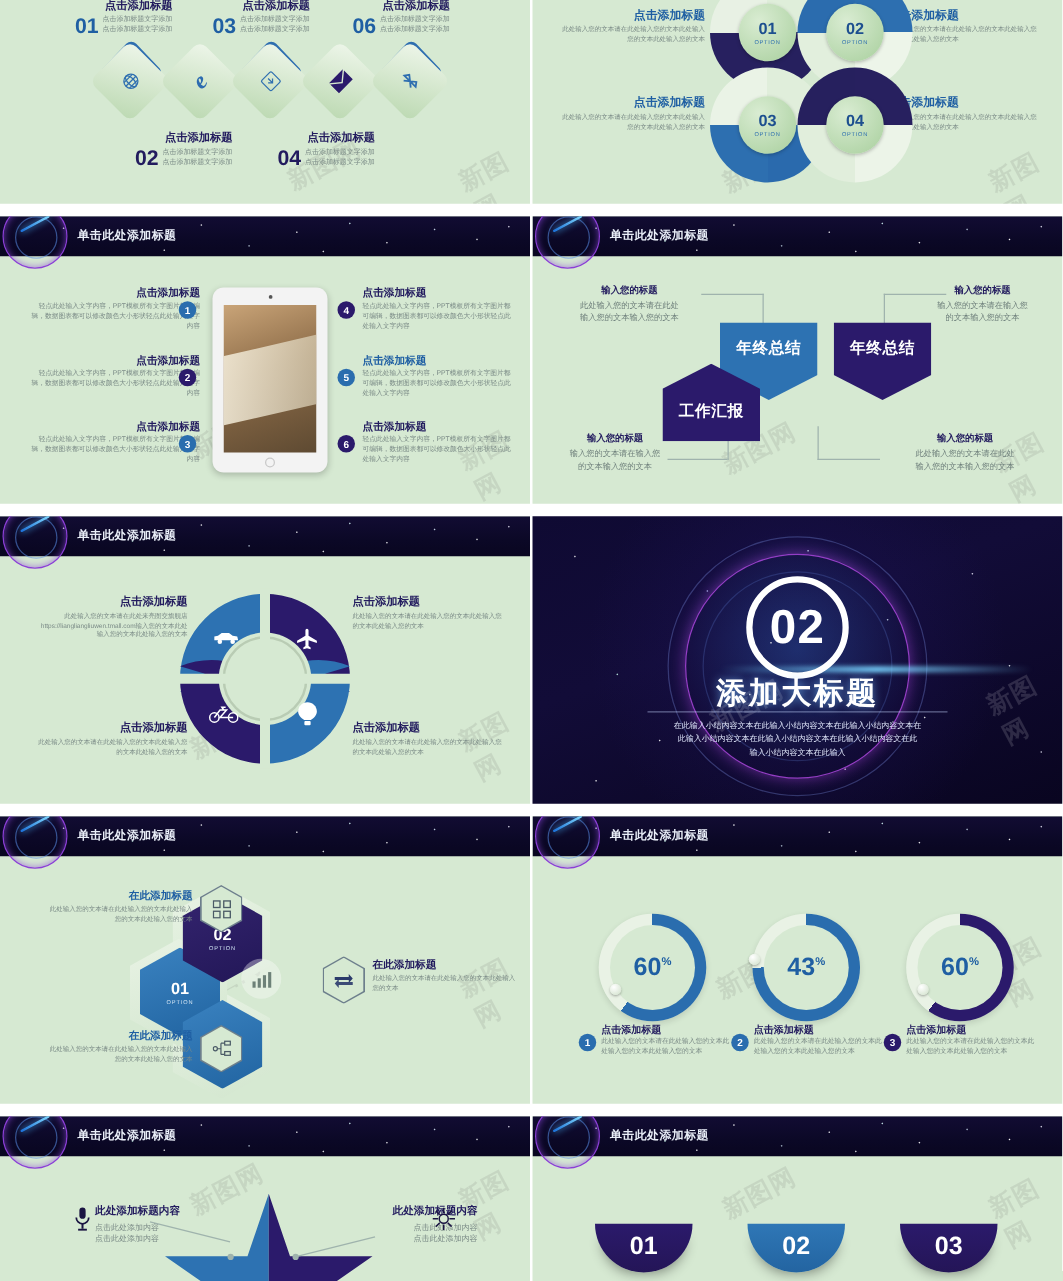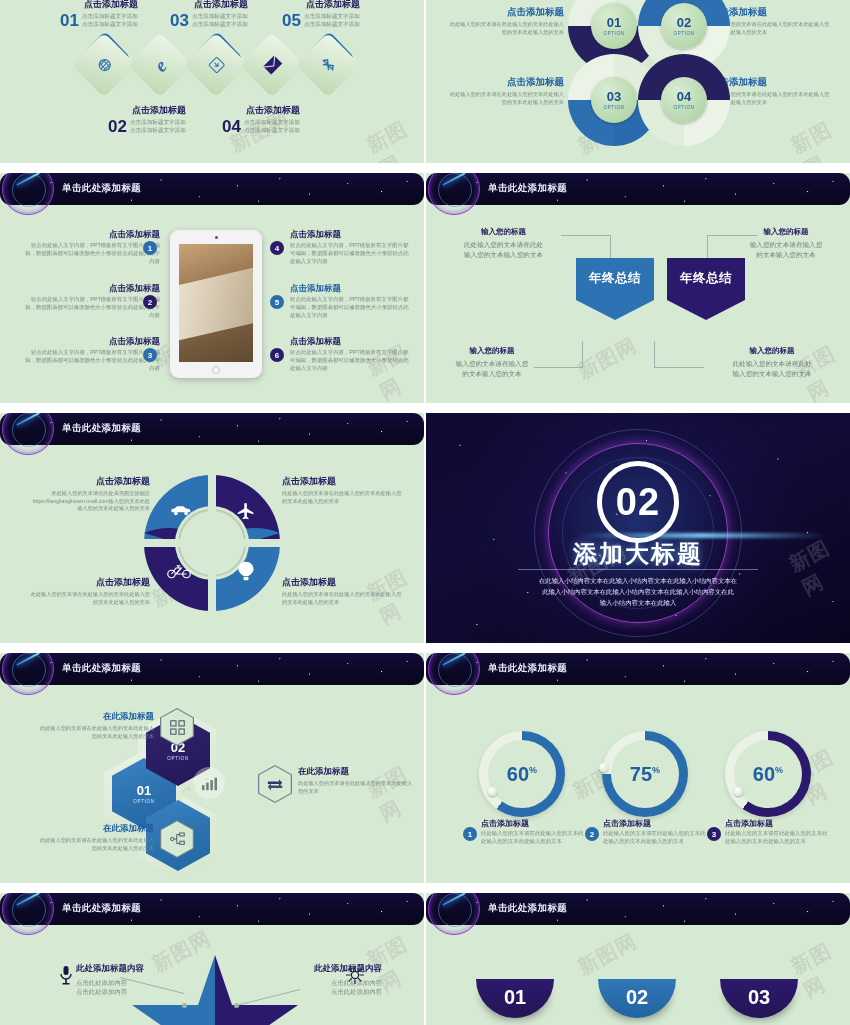--- a/index.html
+++ b/index.html
@@ -21,21 +21,20 @@
       radial-gradient(1px 1px at 47% 74%, #bcd, transparent),
       radial-gradient(1px 1px at 56% 40%, #fff, transparent),
       radial-gradient(1px 1px at 66% 18%, #dff, transparent),
       radial-gradient(1px 1px at 73% 66%, #fff, transparent),
       radial-gradient(1px 1px at 82% 33%, #cde, transparent),
       radial-gradient(1px 1px at 90% 58%, #fff, transparent),
       radial-gradient(1px 1px at 96% 26%, #eef, transparent),
       radial-gradient(1px 1px at 31% 85%, #fff, transparent),
       radial-gradient(1px 1px at 61% 88%, #fff, transparent),
       linear-gradient(180deg,#120c33 0%,#0b0826 60%,#090620 100%);
-    border-radius: 11px;
   }
   .band .logo {
     position:absolute; left:2px; top:-10px; width:52px; height:52px;
     border-radius:50%; border:1.6px solid #8b3fd6;
     box-shadow:0 0 6px rgba(140,70,220,.7) inset;
   }
   .band .logo:after{
     content:""; position:absolute; left:12px; top:14px; width:26px; height:2px;
     background:linear-gradient(90deg,#1b6fd6,#7fd9ff);
     transform:rotate(-28deg); border-radius:2px;
@@ -160,21 +159,21 @@
         <div>
           <div class="body-s" style="font-size:5.6px;">点击添加标题文字添加</div>
           <div class="body-s" style="font-size:5.6px;">点击添加标题文字添加</div>
         </div>
       </div>
     </div>
 
     <div style="position:absolute;left:282px;top:-2px;">
       <div class="h-navy" style="font-size:9px;margin-left:24px;">点击添加标题</div>
       <div style="display:flex;align-items:flex-start;gap:3px;margin-top:1px;">
-        <div class="num-big h-blue">05</div>
+        <div class="num-big h-blue">06</div>
         <div>
           <div class="body-s" style="font-size:5.6px;">点击添加标题文字添加</div>
           <div class="body-s" style="font-size:5.6px;">点击添加标题文字添加</div>
         </div>
       </div>
     </div>
 
     <div style="position:absolute;left:108px;top:104px;">
       <div class="h-navy" style="font-size:9px;margin-left:24px;">点击添加标题</div>
       <div style="display:flex;align-items:flex-start;gap:3px;margin-top:1px;">
@@ -400,20 +399,26 @@
       <svg width="78" height="62" viewBox="0 0 78 62">
           <path d="M0 0h78v42L39 62 0 42z" fill="#2d72b2"></path>
         </svg>
       <div style="position:absolute;left:0;top:12px;width:78px;text-align:center;color:#fff;font-size:12.5px;font-weight:bold;letter-spacing:.5px;">年终总结</div>
     </div>
     <div style="position:absolute;left:241px;top:85px;">
       <svg width="78" height="62" viewBox="0 0 78 62">
           <path d="M0 0h78v42L39 62 0 42z" fill="#2b1a6b"></path>
         </svg>
       <div style="position:absolute;left:0;top:12px;width:78px;text-align:center;color:#fff;font-size:12.5px;font-weight:bold;letter-spacing:.5px;">年终总结</div>
+    </div>
+    <div style="position:absolute;left:104px;top:118px;">
+      <svg width="78" height="62" viewBox="0 0 78 62">
+          <path d="M39 0 78 20v42H0V20z" fill="#2b1a6b"></path>
+        </svg>
+      <div style="position:absolute;left:0;top:30px;width:78px;text-align:center;color:#fff;font-size:12.5px;font-weight:bold;letter-spacing:.5px;">工作汇报</div>
     </div>
 
     <div style="position:absolute;left:20px;top:54px;width:115px;text-align:center;">
       <div class="h-navy" style="font-size:7.5px;">输入您的标题</div>
       <div class="body-s" style="font-size:6.6px;margin-top:3px;color:#6e7f7b;">此处输入您的文本请在此处</div>
       <div class="body-s" style="font-size:6.6px;color:#6e7f7b;">输入您的文本输入您的文本</div>
     </div>
     <div style="position:absolute;left:305px;top:54px;width:110px;text-align:center;">
       <div class="h-navy" style="font-size:7.5px;">输入您的标题</div>
       <div class="body-s" style="font-size:6.6px;margin-top:3px;color:#6e7f7b;">输入您的文本请在输入您</div>
@@ -628,21 +633,21 @@
       <div class="inner">
         <div class="pct"><span>60</span><sup>%</sup></div>
       </div>
     </div>
     <div class="dot" style="left:62px;top:134px;"></div>
 
     <div class="gauge" style="left:176px;top:78px;
          background:conic-gradient(#2a6dae 0% 75%, #e9f2e5 75% 100%);
          box-shadow:0 2px 5px rgba(0,0,0,.12);">
       <div class="inner">
-        <div class="pct"><span>75</span><sup>%</sup></div>
+        <div class="pct"><span>43</span><sup>%</sup></div>
       </div>
     </div>
     <div class="dot" style="left:173px;top:110px;"></div>
 
     <div class="gauge" style="left:299px;top:78px;
          background:conic-gradient(#2b1a6b 0% 60%, #e9f2e5 60% 100%);
          box-shadow:0 2px 5px rgba(0,0,0,.12);">
       <div class="inner">
         <div class="pct"><span>60</span><sup>%</sup></div>
       </div>

